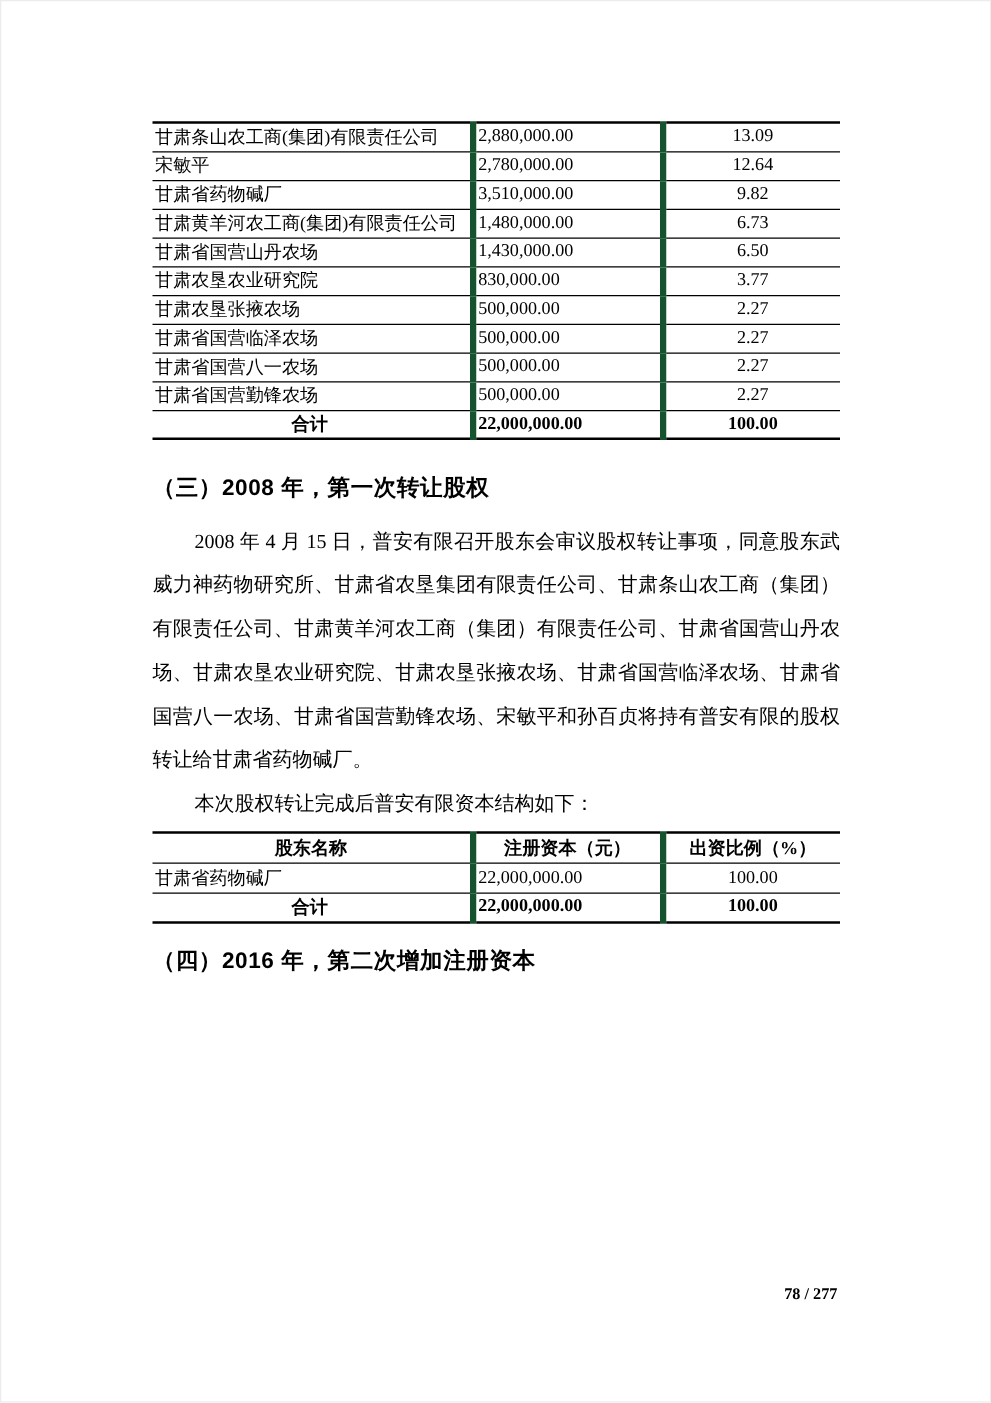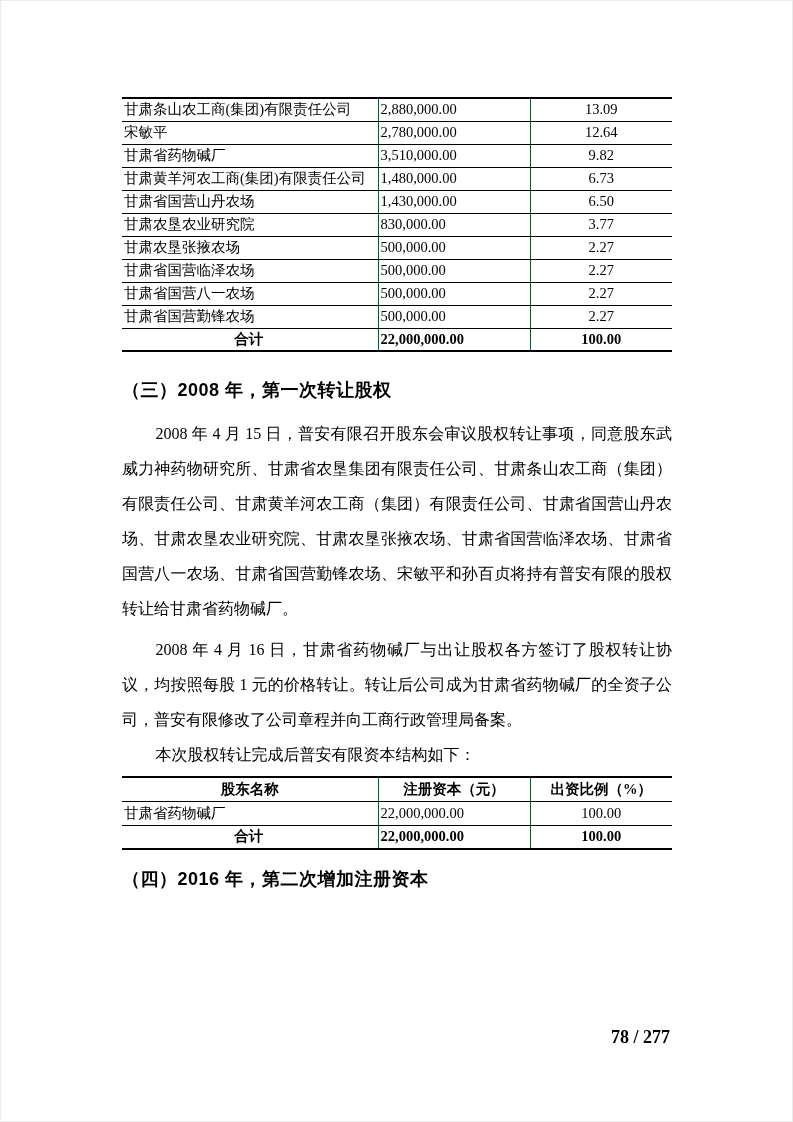--- a/index.html
+++ b/index.html
@@ -29,21 +29,21 @@
   table.tbl td, table.tbl th {
     border-bottom: 1px solid #000;
     vertical-align: middle;
     height: 23px;
     padding: 0 2px;
     font-weight: normal;
     overflow: hidden;
     white-space: nowrap;
   }
   table.tbl td:not(:last-child), table.tbl th:not(:last-child) {
-    border-right: 1px solid #14532d;
+    border-right: 5px solid #14532d;
   }
   .col-name { width: 256px; }
   .col-cap  { width: 152px; }
   .col-pct  { width: 142px; }
   .c-name { text-align: left;  padding-left: 5px; }
   .c-num  { text-align: left; padding-right: 3px; }
   .c-pct  { text-align: center; padding-right: 8px; }
   tr.total-row td { font-weight: bold; border-top: 1.5px solid #000; }
   tr.total-row td.c-name { text-align: center; padding-left: 0; }
   table.tbl th { font-weight: bold; text-align: center; }
@@ -66,21 +66,21 @@
   }
   p.p1 { margin-top: 0; }
   p.p2 { margin-top: 6px; }
   p.p3 { margin-top: 0; margin-bottom: 4px; }
   h2.sec4 { margin: 15px 0 10px 0; }
   
   .footer {
     position: absolute;
     top: 1026px;
     right: 122px;
-    font-size: 18px;
+    font-size: 13px;
     font-weight: bold;
     font-family: "Liberation Serif", "DejaVu Serif", serif;
   }
 </style>
 </head>
 <body>
 
 <div class="content">
 
   <table class="tbl tbl1">
@@ -143,21 +143,20 @@
       <tr class="total-row">
         <td class="c-name">合计</td>
         <td class="c-num">22,000,000.00</td>
         <td class="c-pct">100.00</td>
       </tr>
     </tbody>
   </table>
 
   <h2 class="sec">（三）2008 年，第一次转让股权</h2>
   <p class="body p1">2008 年 4 月 15 日，普安有限召开股东会审议股权转让事项，同意股东武威力神药物研究所、甘肃省农垦集团有限责任公司、甘肃条山农工商（集团）有限责任公司、甘肃黄羊河农工商（集团）有限责任公司、甘肃省国营山丹农场、甘肃农垦农业研究院、甘肃农垦张掖农场、甘肃省国营临泽农场、甘肃省国营八一农场、甘肃省国营勤锋农场、宋敏平和孙百贞将持有普安有限的股权转让给甘肃省药物碱厂。</p>
-  <p class="body p2">2008 年 4 月 16 日，甘肃省药物碱厂与出让股权各方签订了股权转让协议，均按照每股 1 元的价格转让。转让后公司成为甘肃省药物碱厂的全资子公司，普安有限修改了公司章程并向工商行政管理局备案。</p>
   <p class="body p3">本次股权转让完成后普安有限资本结构如下：</p>
 
   <table class="tbl tbl2">
     <colgroup>
         <col class="col-name">
         <col class="col-cap">
         <col class="col-pct">
       </colgroup>
     <thead>
       <tr>

